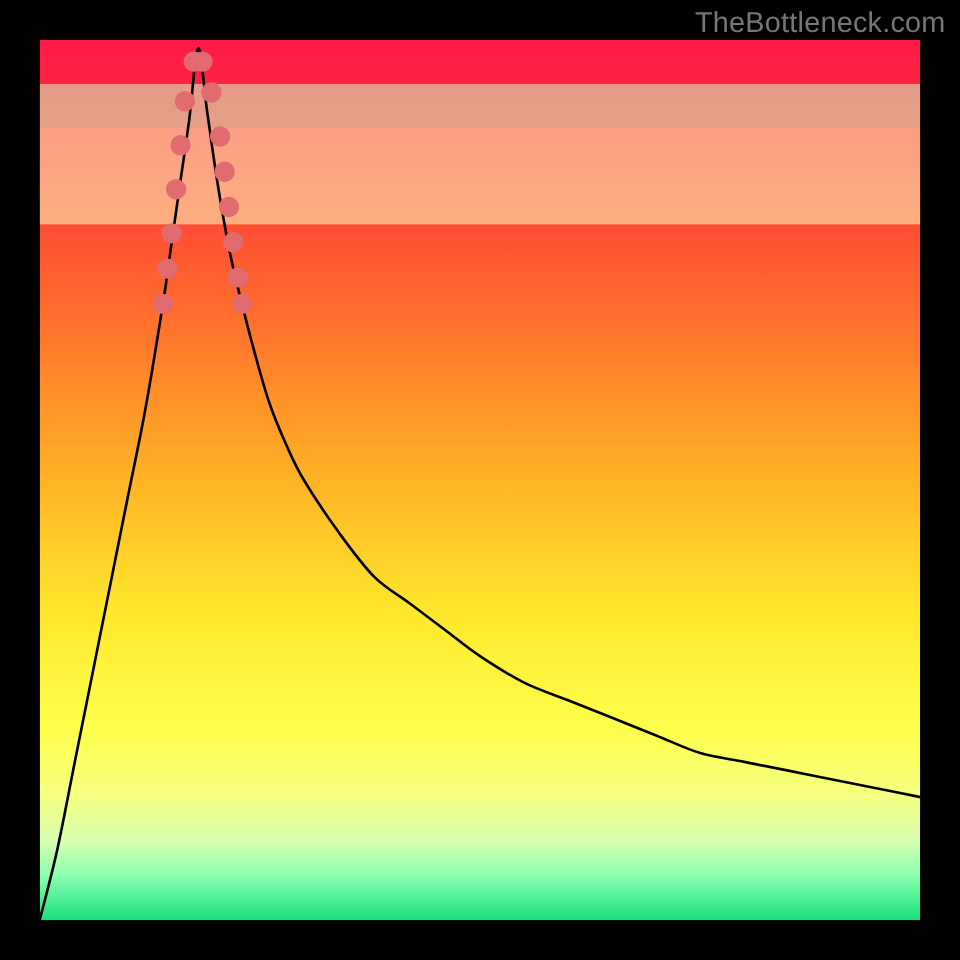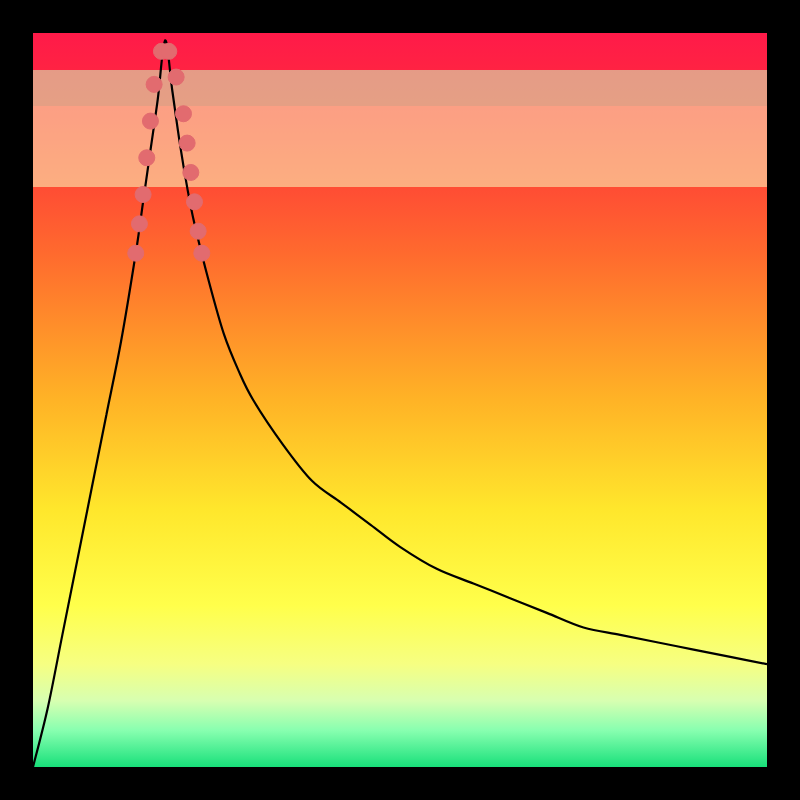--- a/index.html
+++ b/index.html
@@ -97,13 +97,14 @@
           <circle cx="154.14" cy="110.10000000000002" r="8" fill="#e26b6f" stroke="#e26b6f"></circle>
           <circle cx="157.81" cy="139.45999999999992" r="8" fill="#e26b6f" stroke="#e26b6f"></circle>
           <circle cx="161.48" cy="168.81999999999994" r="8" fill="#e26b6f" stroke="#e26b6f"></circle>
           <circle cx="165.15" cy="198.18000000000006" r="8" fill="#e26b6f" stroke="#e26b6f"></circle>
           <circle cx="168.82" cy="220.20000000000005" r="8" fill="#e26b6f" stroke="#e26b6f"></circle>
         </g>
     </svg>
 
   </div>
 
+  <div class="watermark">TheBottleneck.com</div>
 </div>
 
 </body></html>

